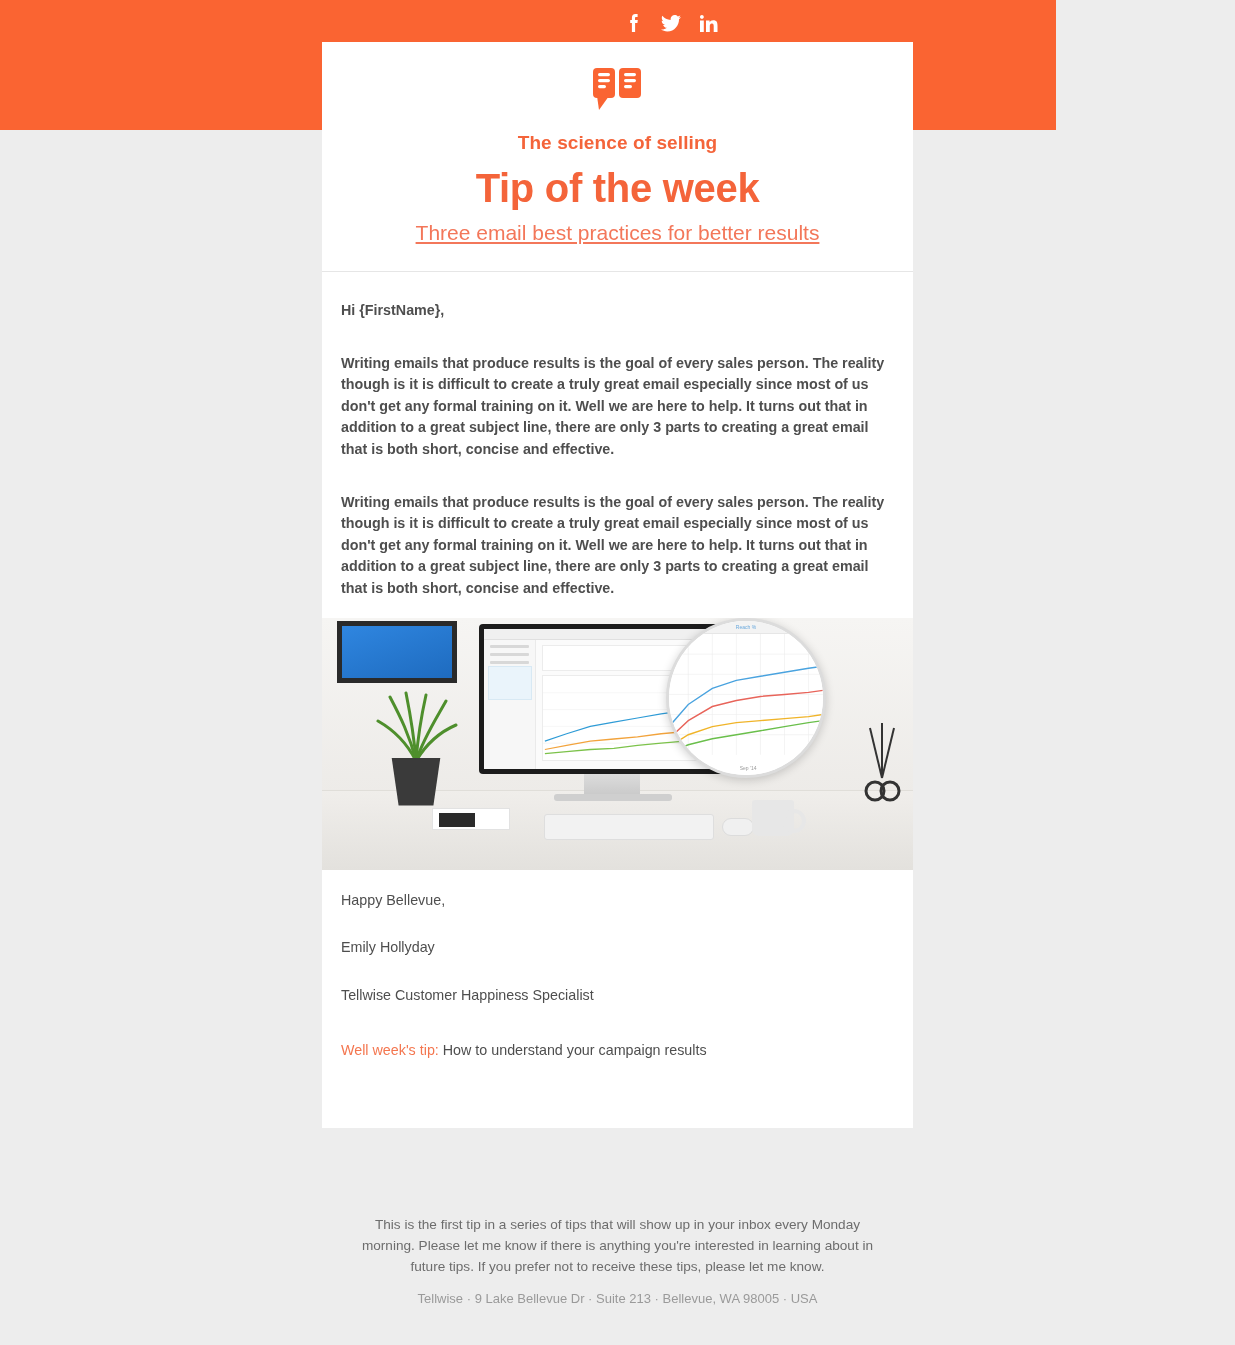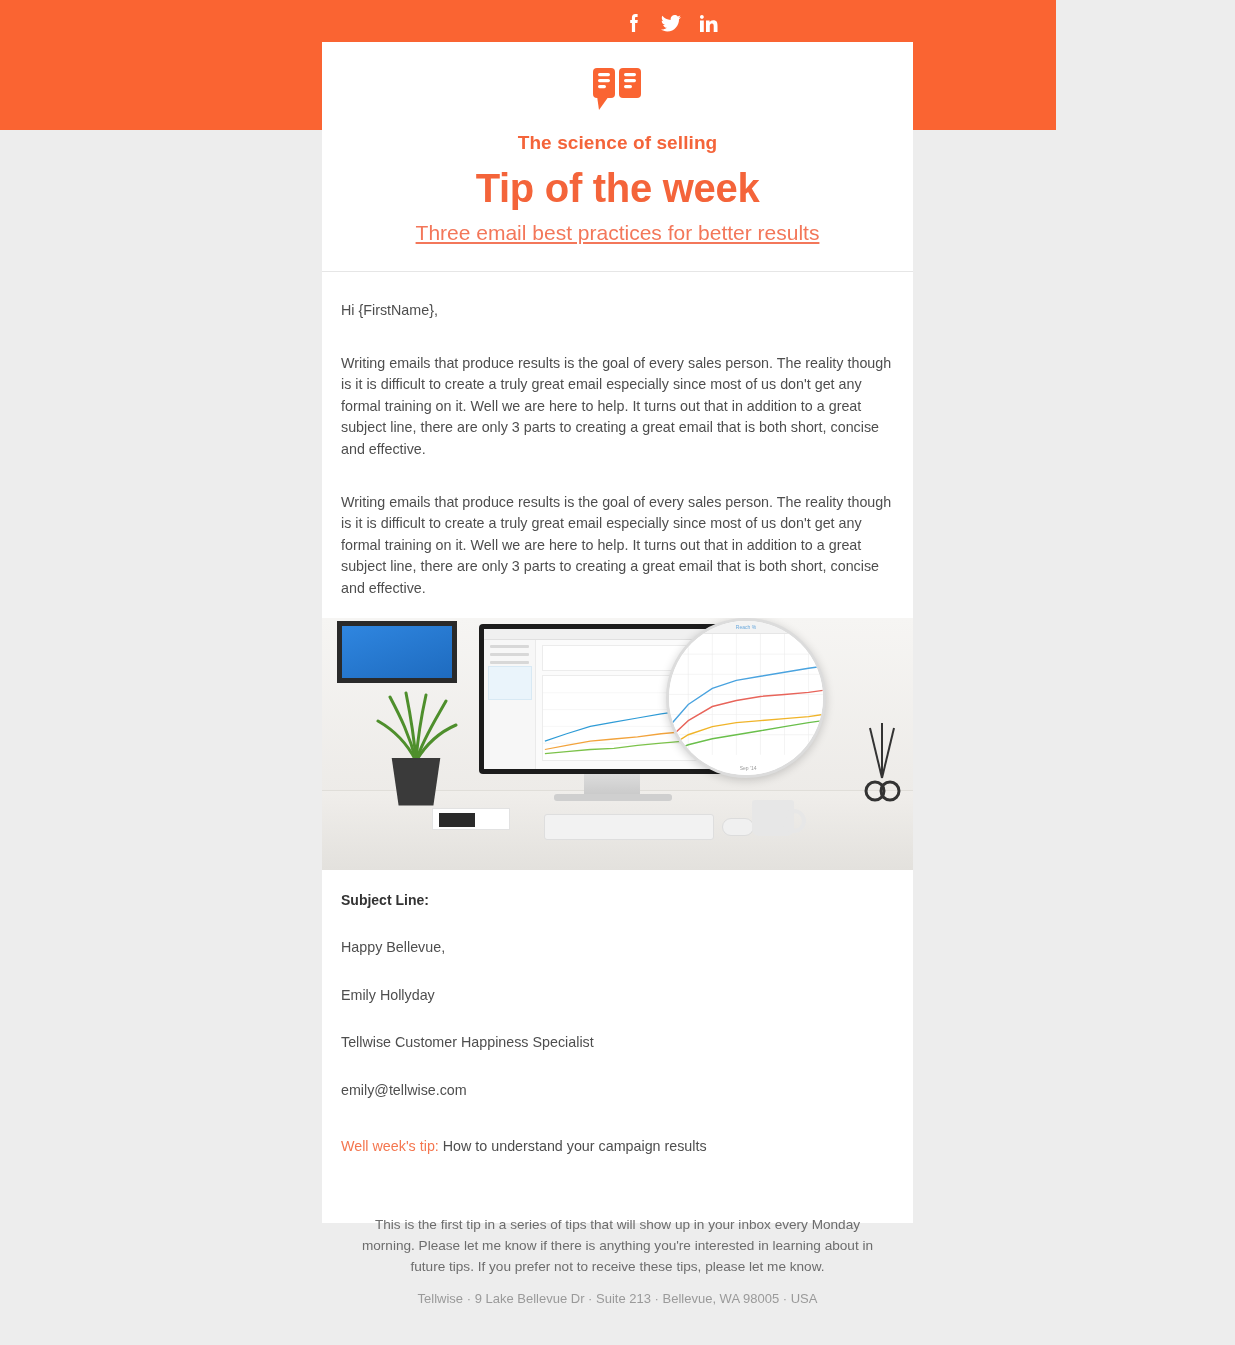--- a/index.html
+++ b/index.html
@@ -86,20 +86,21 @@
     font-weight: normal;
     margin: 0;
     text-decoration: underline;
   }
 
   .body-block {
     padding: 28px 19px 18px 19px;
     color: #4e4e4e;
     font-size: 14.3px;
     line-height: 21.6px;
+    font-weight: bold;
   }
   .body-block p { margin: 0 0 31px 0; }
   .body-block p:last-child { margin-bottom: 0; }
 
   
   .hero {
     position: relative;
     width: 591px;
     height: 252px;
     overflow: hidden;
@@ -391,26 +392,24 @@
         </div>
         <div class="mag-footer">
           <span>May '14</span>
           <span>Sep '14</span>
           <span>Jan '1</span>
         </div>
       </div>
     </div>
 
     <div class="lower-block">
-      <p class="subject-label">Subject Line:</p>
       <p class="sign-off">Happy Bellevue,</p>
       <div class="signature">
         <p class="sig-line">Emily Hollyday</p>
         <p class="sig-line">Tellwise Customer Happiness Specialist</p>
-        <p class="sig-line">emily@tellwise.com</p>
       </div>
       <p class="next-tip"><span class="next-tip-label">Well week's tip:</span><span> How to understand your campaign results</span></p>
     </div>
   </div>
 
   <div class="footer">
     <p class="footer-text">This is the first tip in a series of tips that will show up in your inbox every Monday morning. Please let me know if there is anything you're interested in learning about in future tips. If you prefer not to receive these tips, please let me know.</p>
     <p class="footer-address">Tellwise · 9 Lake Bellevue Dr · Suite 213 · Bellevue, WA 98005 · USA</p>
   </div>
 

